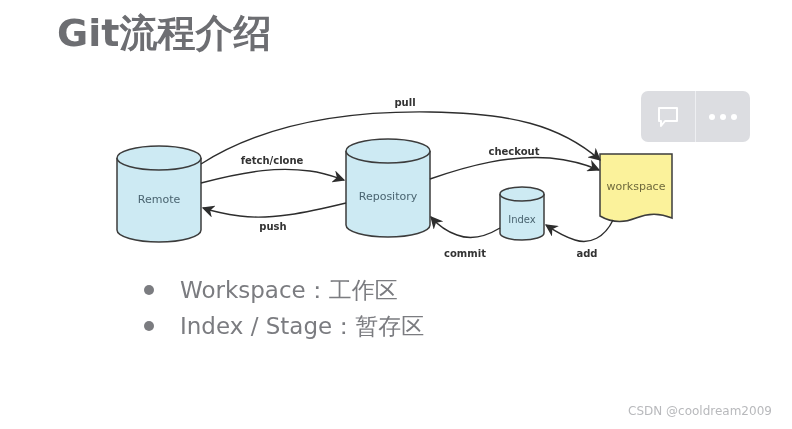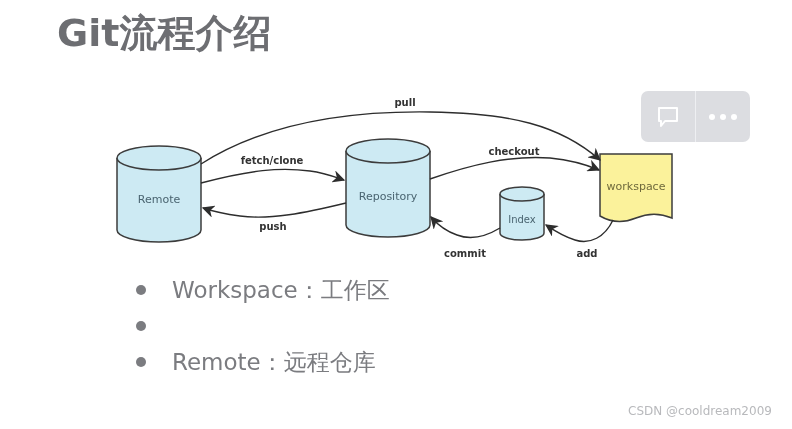--- a/index.html
+++ b/index.html
@@ -1,19 +1,19 @@
 <!DOCTYPE html>
 <html><head>
 <meta charset="utf-8">
 <style>
   html, body { margin: 0; padding: 0; }
   body { width: 792px; height: 429px; background: #ffffff; position: relative; overflow: hidden; font-family: "DejaVu Sans", sans-serif; }
   .title { position: absolute; left: 37px; top: 8px; font-size: 38px; font-weight: bold; color: #6d6e72; letter-spacing: 0px; font-family: "DejaVu Sans", sans-serif; margin-left: 20px; }
   .diagram { position: absolute; left: 100px; top: 85px; width: 600px; height: 185px; }
-  .bullets { position: absolute; left: 136px; top: 272px; margin: 0; padding: 0; list-style: none; }
+  .bullets { position: absolute; left: 144px; top: 272px; margin: 0; padding: 0; list-style: none; }
   .bullets li { position: relative; height: 36px; line-height: 36px; font-size: 23px; color: #7b7c80; padding-left: 36px; font-family: "DejaVu Sans", sans-serif; }
   .bullets li .dot { position: absolute; left: 0; top: 13px; width: 10px; height: 10px; border-radius: 50%; background: #7b7c80; }
   .toolbar { position: absolute; left: 641px; top: 91px; width: 109px; height: 51px; background: #dcdde1; border-radius: 7px; display: flex; overflow: hidden; }
   .toolbar .btn { flex: 1; display: flex; align-items: center; justify-content: center; cursor: pointer; }
   .toolbar .sep { width: 1px; background: #eeeff2; }
   .dots { display: flex; gap: 5px; }
   .dots span { width: 6px; height: 6px; border-radius: 50%; background: #ffffff; display: block; }
   .watermark { position: absolute; left: 628px; top: 404px; font-size: 12px; color: #b8b9bc; font-family: "DejaVu Sans", sans-serif; text-align: center; }
   svg text { font-family: "DejaVu Sans", sans-serif; }
 </style>
@@ -82,17 +82,16 @@
     <div class="dots">
         <span></span>
         <span></span>
         <span></span>
       </div>
   </div>
 </div>
 
 <ul class="bullets">
   <li><span class="dot"></span><span>Workspace：工作区</span></li>
-  <li><span class="dot"></span></li>
-  <li><span class="dot"></span><span>Remote：远程仓库</span></li>
+  <li><span class="dot"></span><span>Index / Stage：暂存区</span></li>
 </ul>
 
 <div class="watermark">CSDN @cooldream2009</div>
 
 </body></html>

